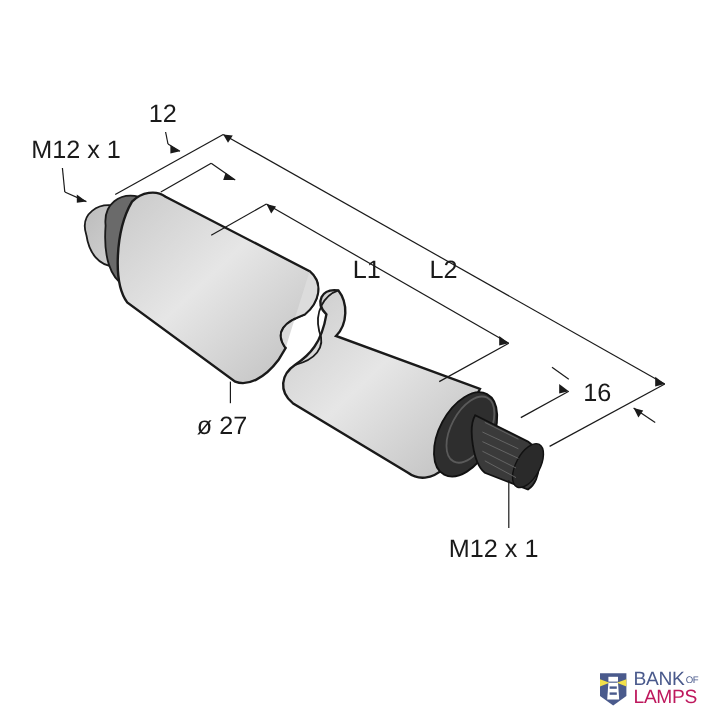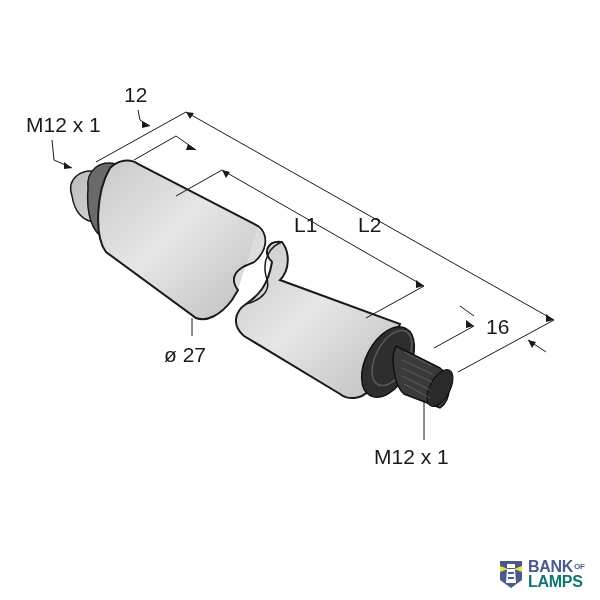--- a/index.html
+++ b/index.html
@@ -1,21 +1,21 @@
 <!DOCTYPE html>
 <html><head>
   <meta charset="utf-8">
   <style>
     html, body { margin: 0; padding: 0; background: #ffffff; }
     body { width: 600px; height: 600px; position: relative; overflow: hidden; font-family: "Liberation Sans", sans-serif; }
     #stage { position: absolute; left: 0; top: 0; width: 600px; height: 600px; }
     .dim-text { font-family: "Liberation Sans", sans-serif; font-size: 21px; fill: #1a1a1a; }
     .logo { position: absolute; left: 498px; top: 556px; width: 100px; height: 36px; display: flex; align-items: center; }
     .logo-text { display: flex; flex-direction: column; margin-left: 4px; line-height: 15px; }
-    .logo-line { font-family: "Liberation Sans", sans-serif; font-weight: bold; font-size: 16px; letter-spacing: -0.3px; }
+    .logo-line { font-family: "Liberation Sans", sans-serif; font-weight: normal; font-size: 16px; letter-spacing: -0.3px; }
     .logo-of { font-size: 8px; margin-left: 1px; vertical-align: top; }
   </style>
 </head>
 <body>
 
 <svg id="stage" viewBox="0 0 600 600" xmlns="http://www.w3.org/2000/svg">
   <defs>
     <linearGradient id="bodyGrad" x1="0" y1="0" x2="1" y2="1">
       <stop offset="0" stop-color="#c9c9c9"></stop>
       <stop offset="0.45" stop-color="#e6e6e6"></stop>
@@ -109,15 +109,15 @@
     <polygon points="24,8 16,11 24,14" fill="#f2e04a"></polygon>
     <rect x="9" y="6" width="8" height="4" fill="#ffffff"></rect>
     <path d="M9 11 L17 11 L18 25 L8 25 Z" fill="#ffffff"></path>
     <rect x="10" y="14" width="6" height="2" fill="#4a5a8c"></rect>
     <rect x="10" y="19" width="6" height="2" fill="#4a5a8c"></rect>
   </svg>
   <div class="logo-text">
     <span class="logo-line" style="color:#4a5a8c">
       <span>BANK</span><span class="logo-of">OF</span>
     </span>
-    <span class="logo-line" style="color:#0f766e">LAMPS</span>
+    <span class="logo-line" style="color:#be185d">LAMPS</span>
   </div>
 </div>
 
 </body></html>

